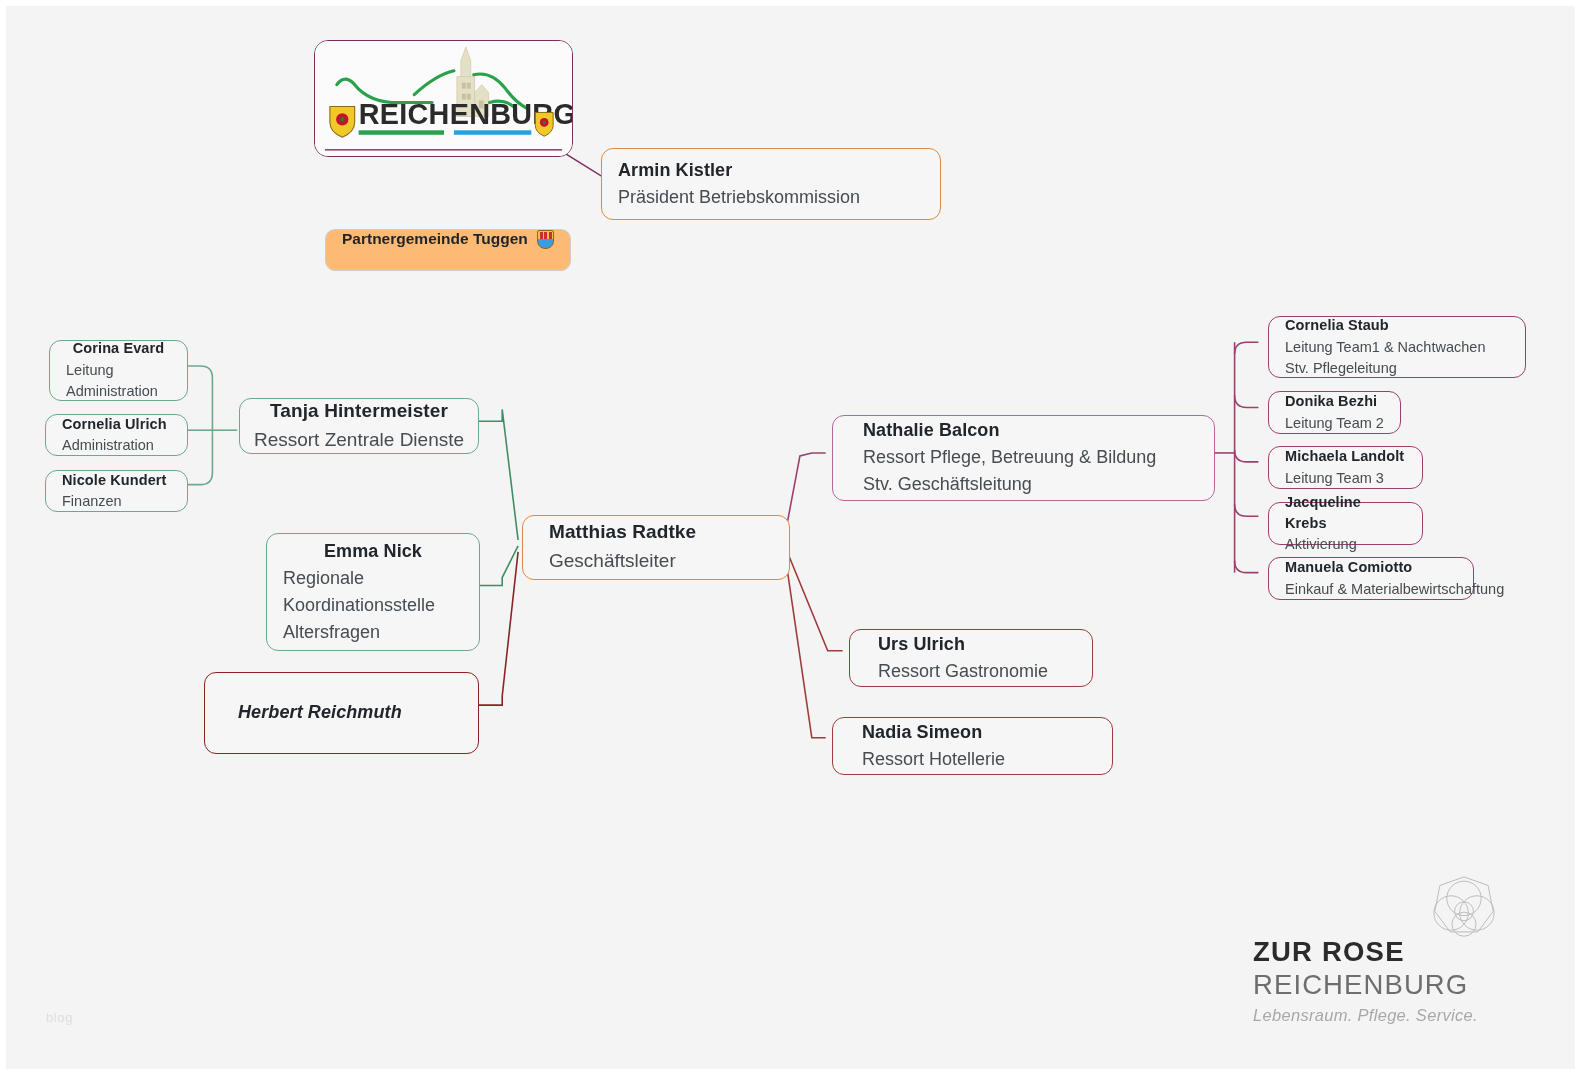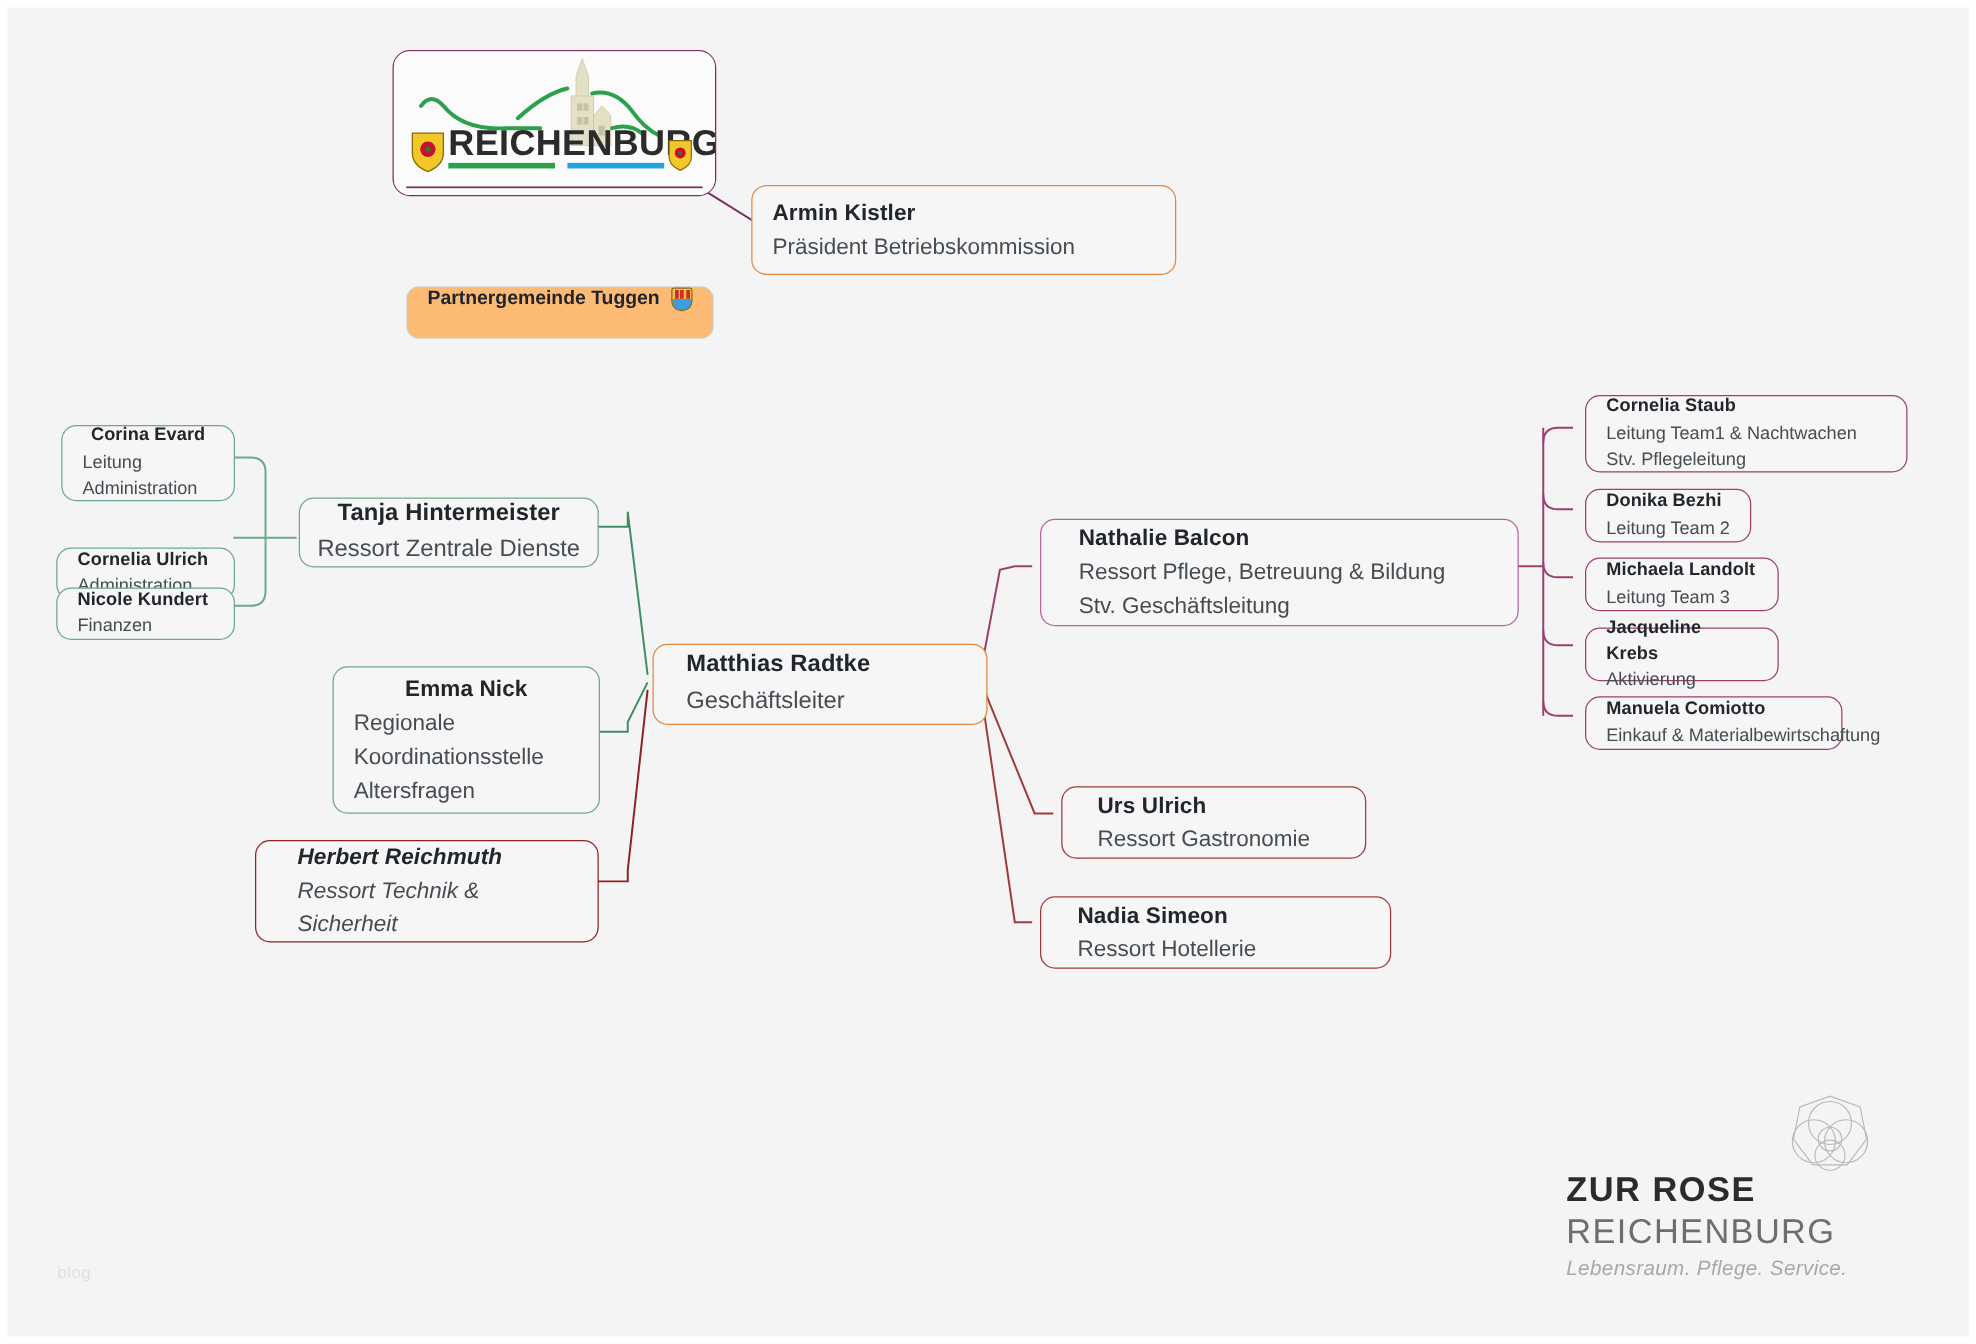--- a/index.html
+++ b/index.html
@@ -255,21 +255,21 @@
   </div>
 
   <div class="node c-green t-sm" style="left:43px; top:334px; width:139px; height:61px; align-items:flex-start;">
     <div class="name" style="align-self:center;">Corina Evard</div>
     <div class="role">
       <div>Leitung</div>
       <div>Administration</div>
     </div>
   </div>
 
-  <div class="node c-green t-sm" style="left:39px; top:408px; width:143px; height:42px; padding-top:6px; padding-bottom:6px;margin-top:24px;">
+  <div class="node c-green t-sm" style="left:39px; top:408px; width:143px; height:42px; padding-top:6px; padding-bottom:6px;">
     <div class="name">Cornelia Ulrich</div>
     <div class="role">
       <div>Administration</div>
     </div>
   </div>
 
   <div class="node c-green t-sm" style="left:39px; top:464px; width:143px; height:42px; padding-top:6px; padding-bottom:6px;">
     <div class="name">Nicole Kundert</div>
     <div class="role">
       <div>Finanzen</div>
@@ -287,24 +287,20 @@
     <div class="name" style="align-self:center;">Emma Nick</div>
     <div class="role">
       <div>Regionale</div>
       <div>Koordinationsstelle</div>
       <div>Altersfragen</div>
     </div>
   </div>
 
   <div class="node c-dred t-lg" style="left:198px; top:666px; width:275px; height:82px; padding-left:33px;">
     <div class="name">Herbert Reichmuth</div>
-    <div class="role">
-      <div>Ressort Technik &amp;</div>
-      <div>Sicherheit</div>
-    </div>
   </div>
 
   <div class="node c-orange t-xl" style="left:516px; top:509px; width:268px; height:65px; padding-left:26px; border-width:1.8px;">
     <div class="name">Matthias Radtke</div>
     <div class="role">
       <div>Geschäftsleiter</div>
     </div>
   </div>
 
   <div class="node c-pink t-lg" style="left:826px; top:409px; width:383px; height:86px; padding-left:30px; border-width:1.8px;">

